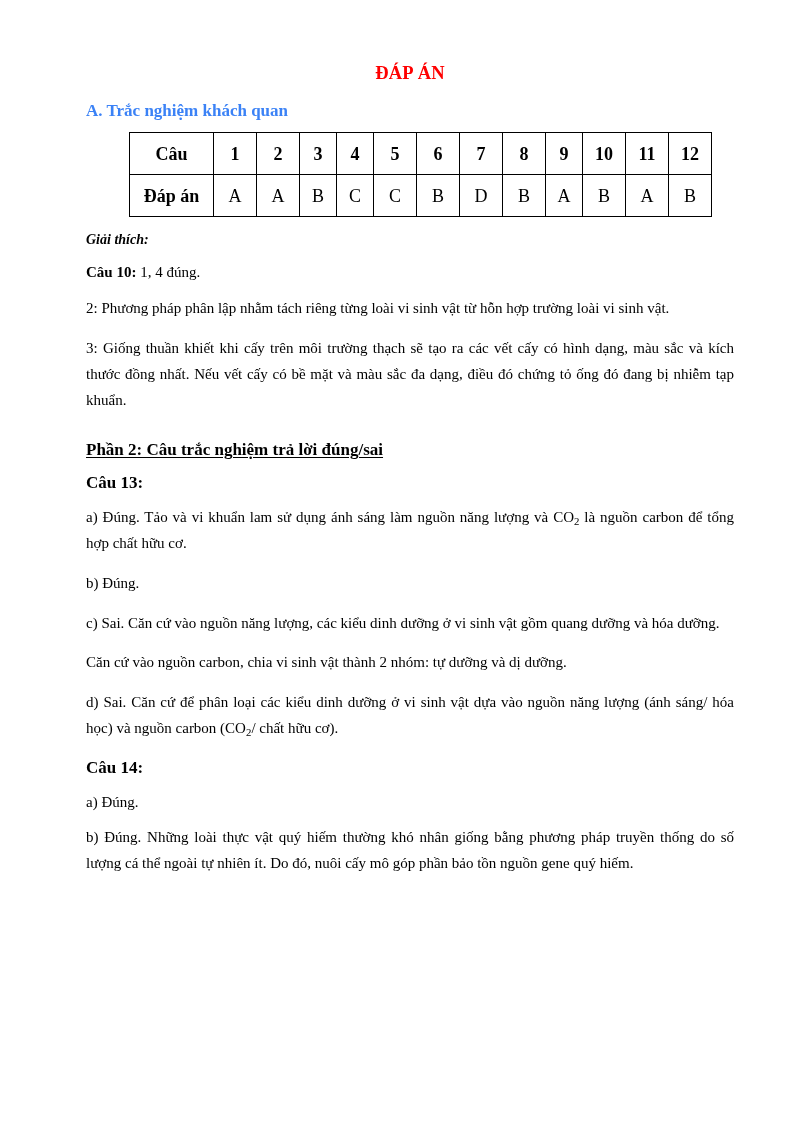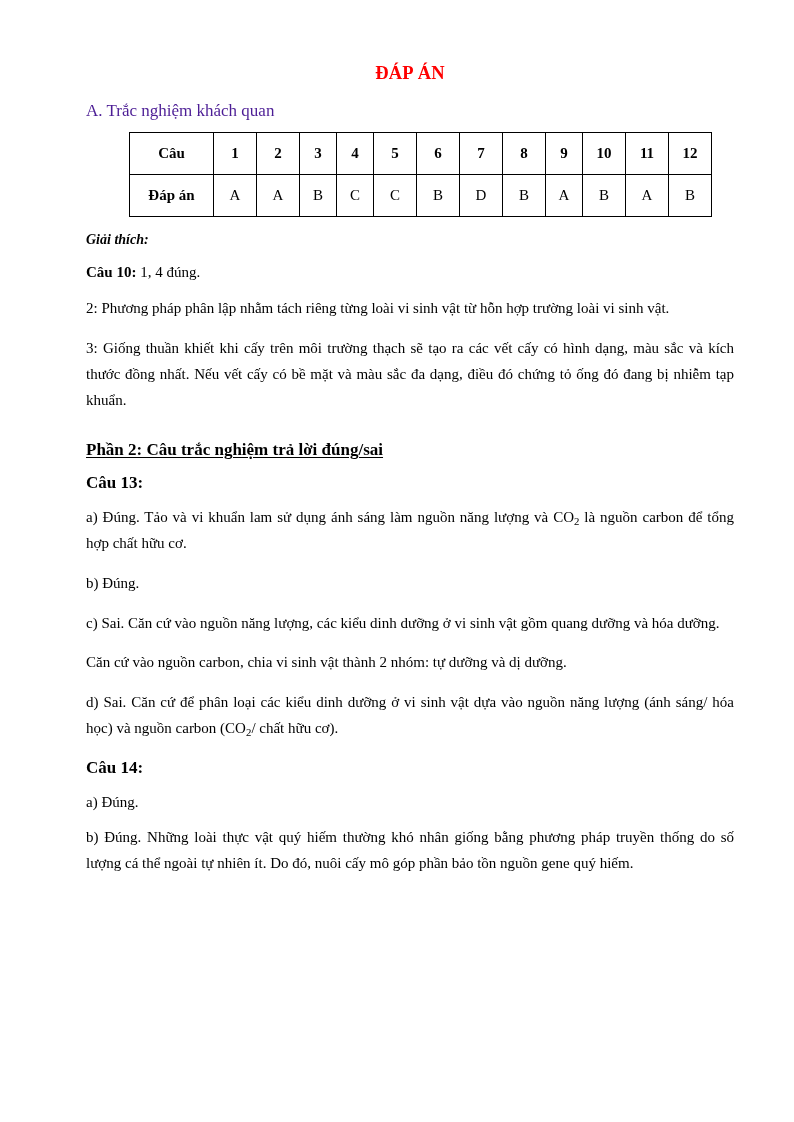--- a/index.html
+++ b/index.html
@@ -40,22 +40,22 @@
     text-align: center;
     color: #ff0000;
     font-weight: bold;
     font-size: 18.5px;
     letter-spacing: .2px;
     margin: 0 0 16px 0;
     line-height: 1.2;
   }
 
   .section-title {
-    color: #4c1d95;
-    font-weight: normal;
+    color: #3b82f6;
+    font-weight: bold;
     font-size: 17px;
     margin: 0 0 11px 0;
     line-height: 1.25;
   }
 
   .part-heading {
     font-weight: bold;
     font-size: 17px;
     margin: 0 0 12px 0;
     line-height: 1.3;
@@ -78,21 +78,21 @@
   }
 
   
   .table-wrap {
     margin: 0 0 12px 0;
     padding-left: 43px;
   }
   table.answer-table {
     border-collapse: collapse;
     table-layout: fixed;
-    font-size: 15px;
+    font-size: 18px;
   }
   table.answer-table td {
     border: 1.3px solid #000000;
     text-align: center;
     vertical-align: middle;
     height: 41px;
     padding: 0 2px;
     line-height: 1.15;
   }
   table.answer-table td.rowlabel {

